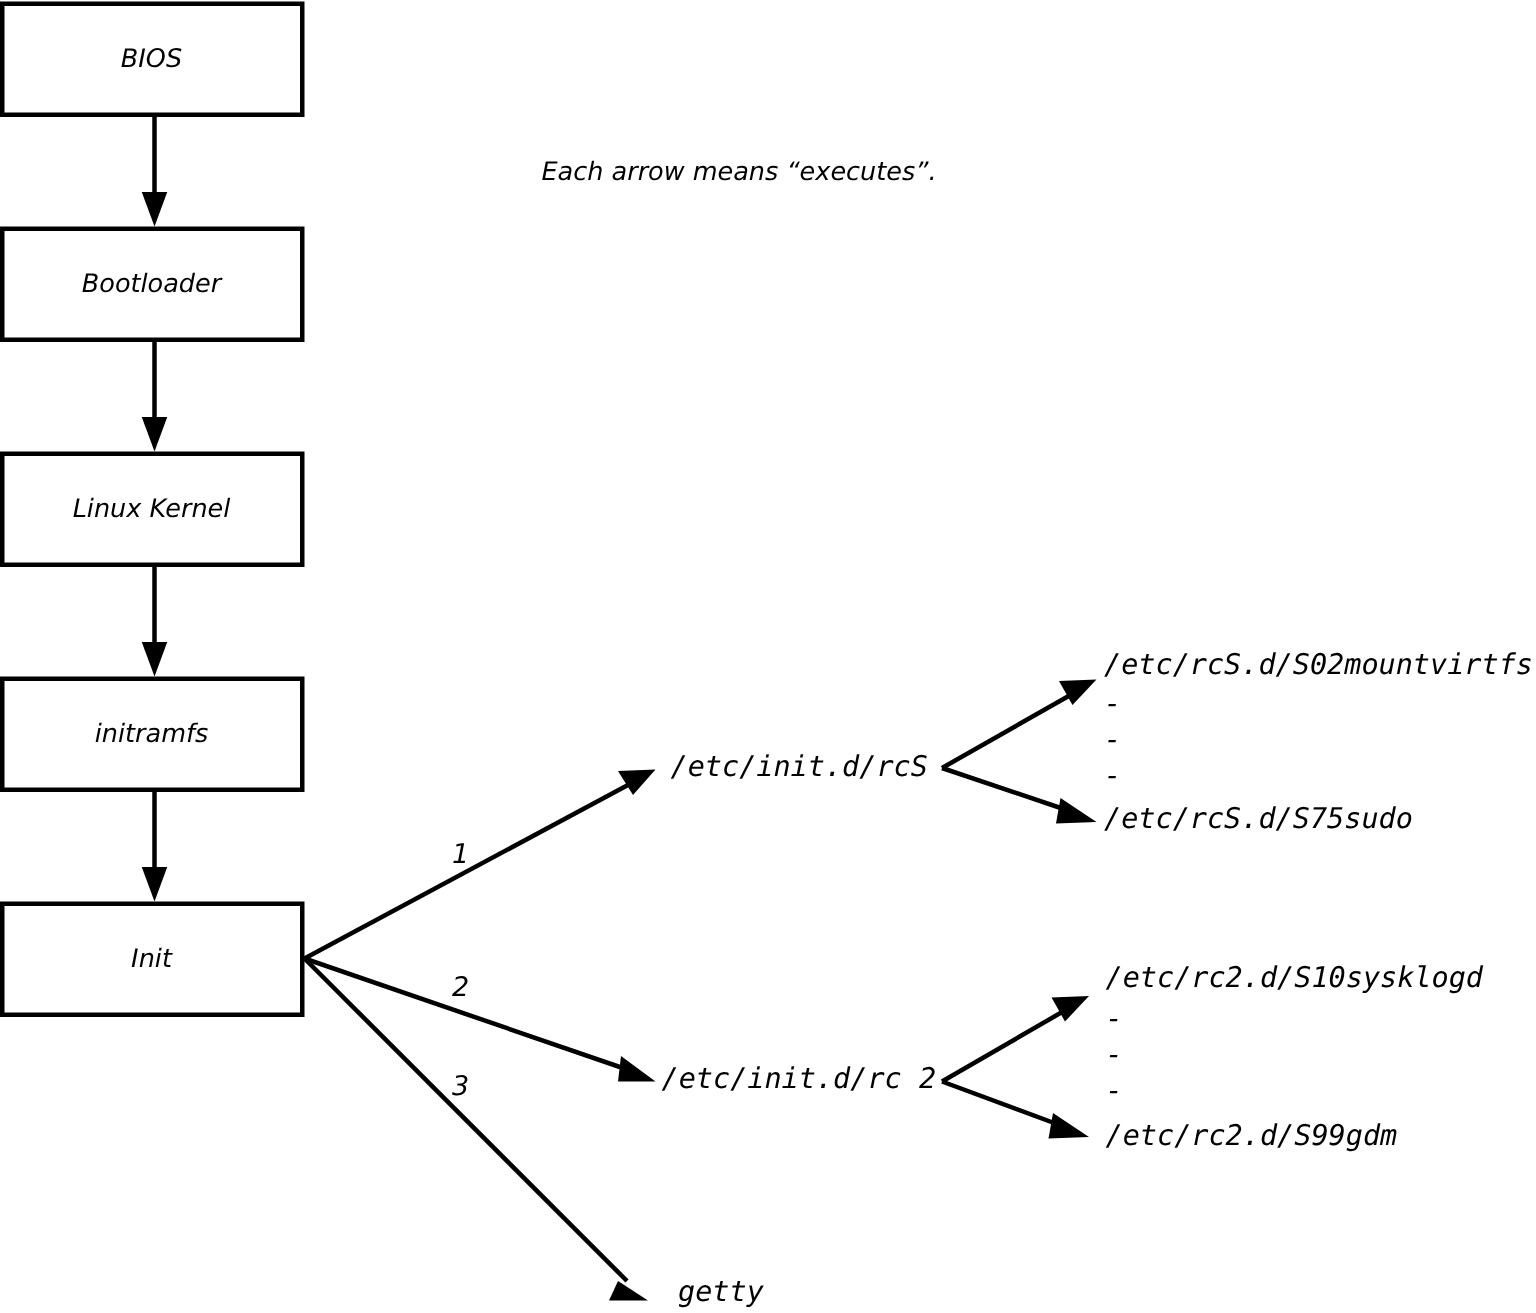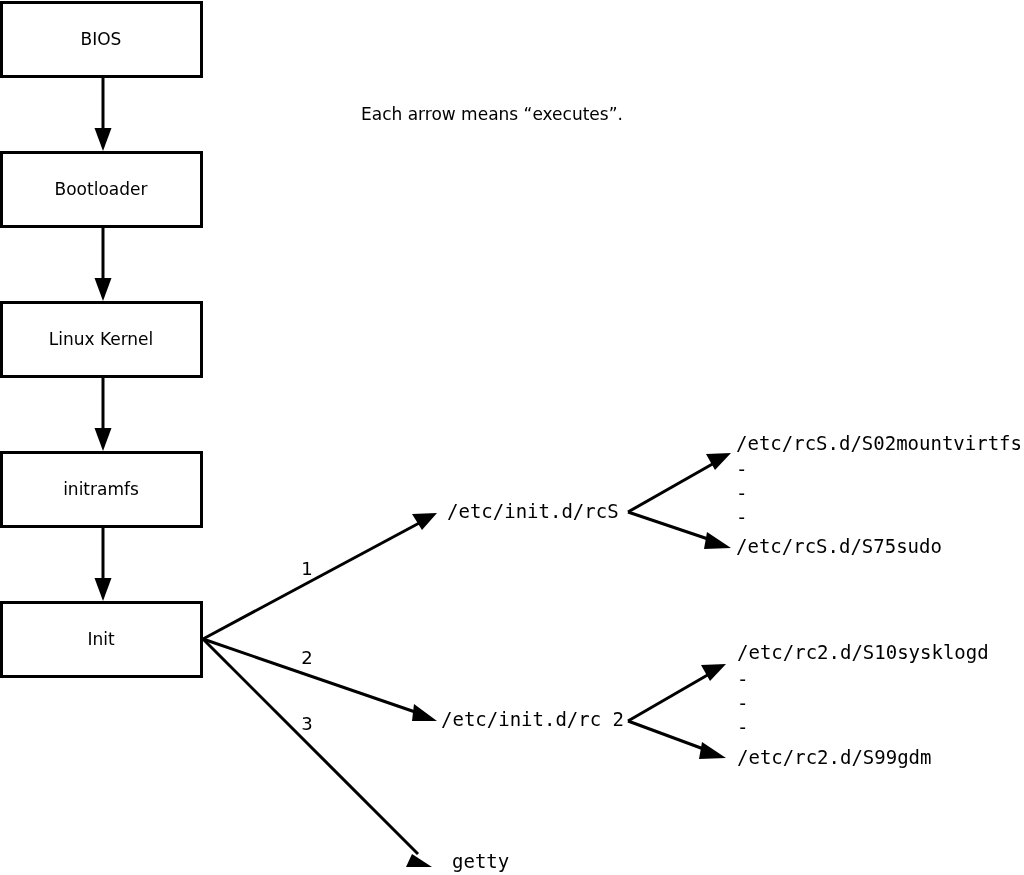--- a/index.html
+++ b/index.html
@@ -10,20 +10,21 @@
   body {
     width: 1024px;
     height: 875px;
     overflow: hidden;
     font-family: "DejaVu Sans", sans-serif;
   }
   #diagram-root {
     position: relative;
     width: 1024px;
     height: 827px;
+    font-style: italic;
   }
   svg.diagram-canvas {
     position: absolute;
     left: 0;
     top: 0;
     width: 1024px;
     height: 875px;
     display: block;
   }
   .node-box {

